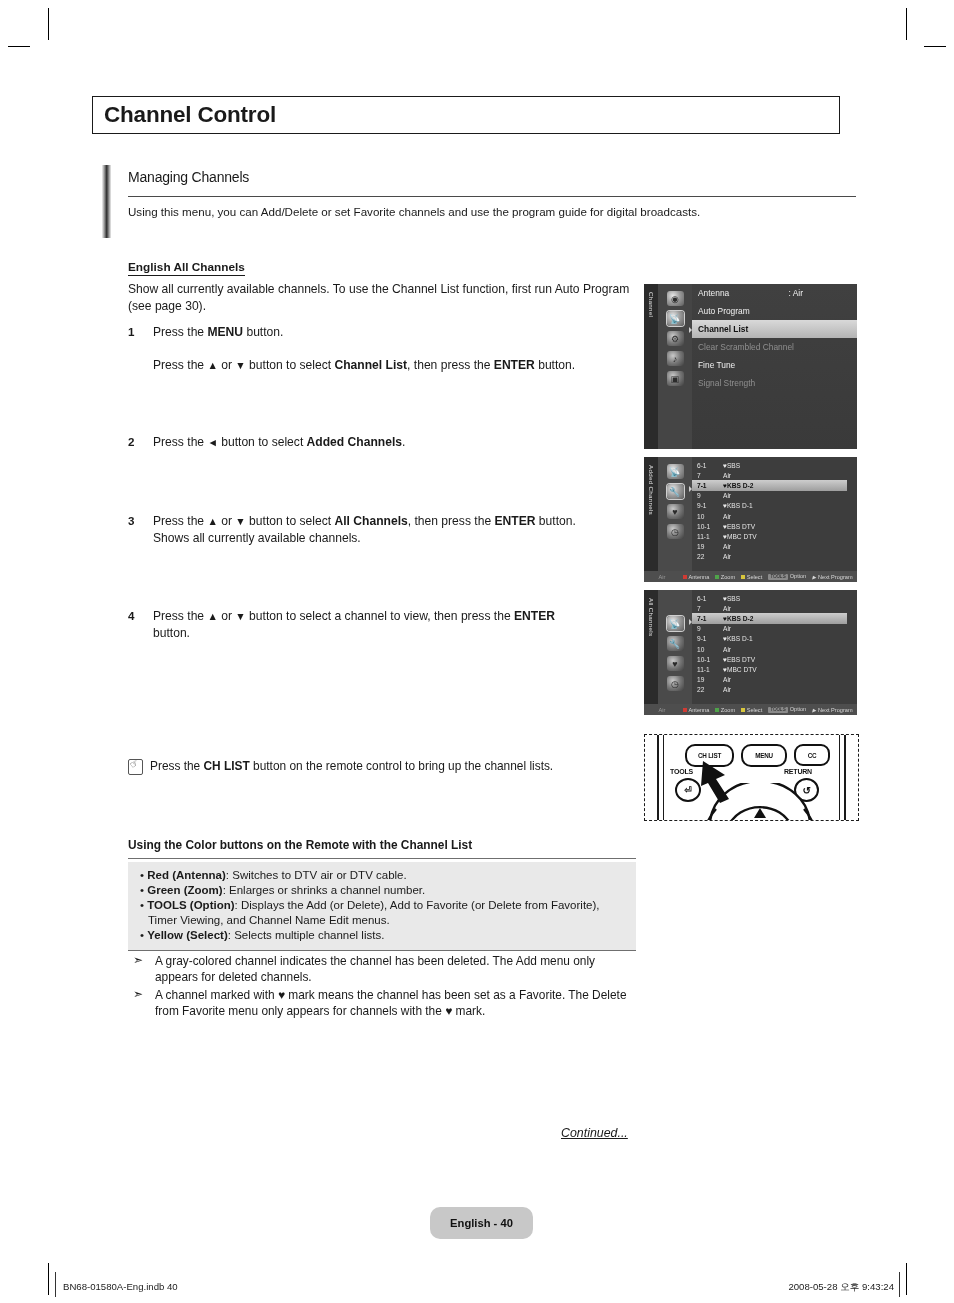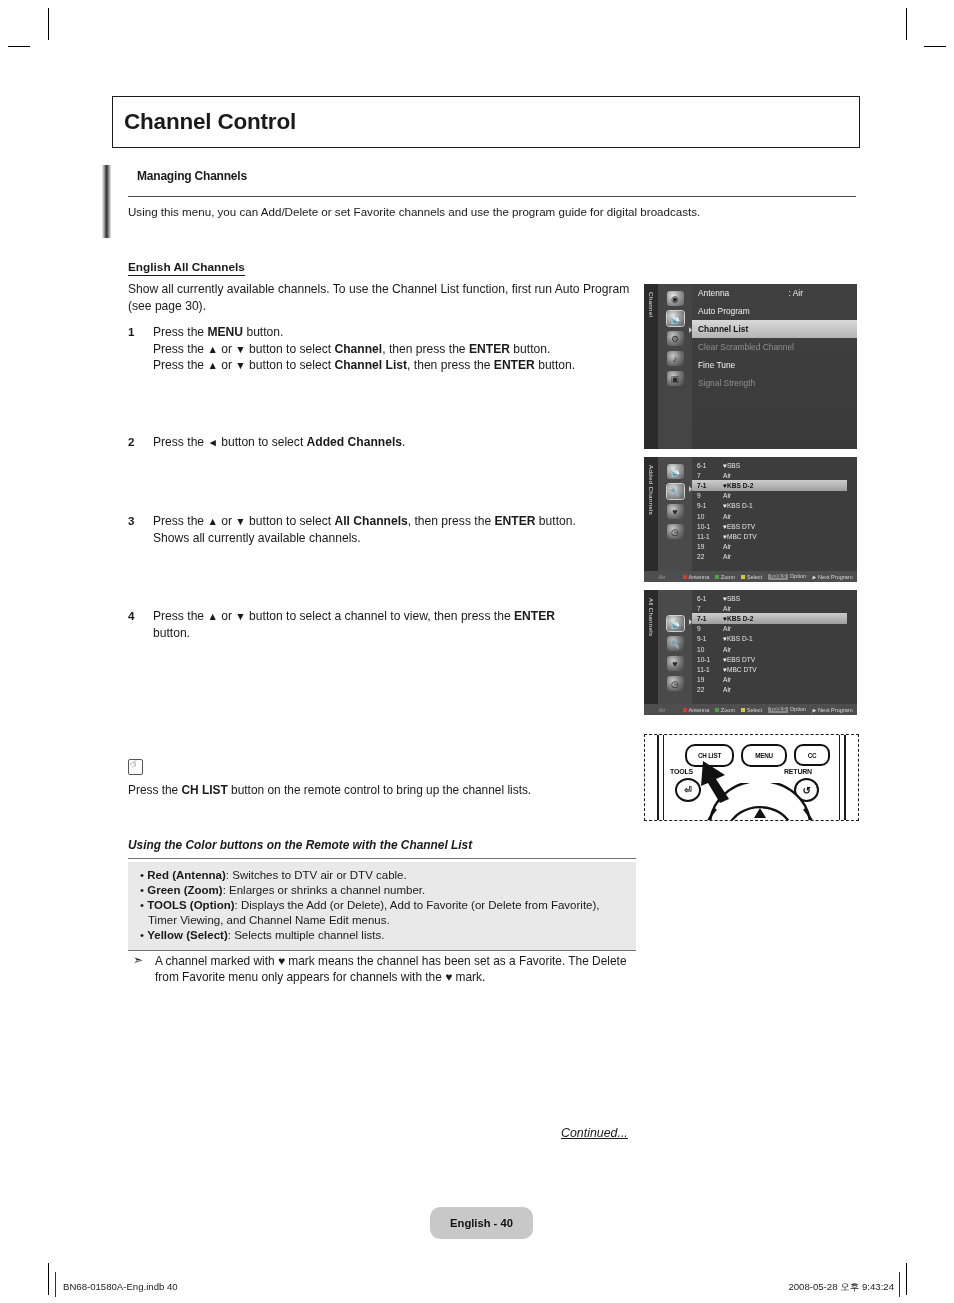--- a/index.html
+++ b/index.html
@@ -12,36 +12,36 @@
     overflow:hidden;
   }
 
   
   .crop { position:absolute; background:#000; }
   .crop-v { width:1px; height:32px; }
   .crop-h { height:1px; width:22px; }
 
   
   .title-box{
-    position:absolute; left:112px; top:96px; width:748px; height:52px;
+    position:absolute; left:92px; top:96px; width:748px; height:38px;
     border:1px solid #1a1a1a; box-sizing:border-box;
     display:flex; align-items:center;
   }
   .title-box h1{
     margin:0 0 0 11px; font-size:22.5px; font-weight:bold; letter-spacing:-0.2px;
   }
 
   
   .section-bar{
     position:absolute; left:102px; top:165px; width:9px; height:73px;
     background:linear-gradient(to right,#f2f2f2 0%,#9a9a9a 25%,#2e2e2e 52%,#8f8f8f 76%,#ededed 100%);
   }
   .sect-head{
-    position:absolute; left:137px; top:169px; width:728px;
-    font-size:12px; font-weight:bold; letter-spacing:-0.2px;
+    position:absolute; left:128px; top:169px; width:728px;
+    font-size:14px; font-weight:normal; letter-spacing:-0.2px;
   }
   .sect-rule{
     position:absolute; left:128px; top:196px; width:728px; height:1px;
     background:#4a4a4a;
   }
   .sect-sub{
     position:absolute; left:128px; top:205px; width:740px;
     font-size:11.6px; font-weight:normal; line-height:14px;
   }
 
@@ -69,35 +69,35 @@
 
   #step1{ left:128px; top:324px; }
   #step2{ left:128px; top:434px; }
   #step3{ left:128px; top:513px; }
   #step4{ left:128px; top:608px; }
 
   
   .note-row{
     position:absolute; left:128px; top:758px; width:520px;
     font-size:11.9px; line-height:16px;
-    display:flex; align-items:flex-start; gap:7px;flex-direction:column;
+    display:flex; align-items:flex-start; gap:7px;
   }
   .hand-icon{
     width:13px; height:14px; border:1px solid #555; border-radius:2px;
     flex:0 0 auto; margin-top:1px; position:relative; background:#fff;
   }
   .hand-icon:after{
     content:"☞"; position:absolute; left:1px; top:-4px; font-size:10px; color:#333;
     transform:rotate(-35deg);
   }
 
   
   .cb-head{
     position:absolute; left:128px; top:838px; width:520px;
-    font-size:11.9px; font-weight:bold;font-style:italic;
+    font-size:11.9px; font-weight:bold;
   }
   .cb-rule{
     position:absolute; left:128px; top:858px; width:508px; height:1px; background:#6f6f6f;
   }
   .cb-box{
     position:absolute; left:128px; top:862px; width:508px;
     background:#e9e9e9; border-bottom:1px solid #6f6f6f;
     padding:6px 8px 7px 8px; box-sizing:border-box;
     font-size:11.5px; line-height:15px;
   }
@@ -249,21 +249,21 @@
 <div class="sect-rule"></div>
 <div class="sect-sub">Using this menu, you can Add/Delete or set Favorite channels and use the program guide for digital broadcasts.</div>
 
 <div class="sub-head">English All Channels</div>
 <div class="intro">Show all currently available channels. To use the Channel List function, first run Auto Program (see page 30).</div>
 
 <div class="step" id="step1">
   <span class="num">1</span>
   <span class="body">
     <span>Press the <b>MENU</b> button.</span><br>
-    <span>Press the <span class="arw">▲</span> or <span class="arw">▼</span> button to select <b>Channel</b>, then press the <b>ENTER</b> button.</span><br>
+    <br>
     <span>Press the <span class="arw">▲</span> or <span class="arw">▼</span> button to select <b>Channel List</b>, then press the <b>ENTER</b> button.</span>
   </span>
 </div>
 
 <div class="step" id="step2">
   <span class="num">2</span>
   <span class="body">
     Press the <span class="arw">◄</span> button to select <b>Added Channels</b>.
   </span>
 </div>
@@ -293,20 +293,21 @@
 <div class="cb-box">
   <ul>
     <li class="bul"><b>Red (Antenna)</b><span>: Switches to DTV air or DTV cable.</span></li>
     <li class="bul"><b>Green (Zoom)</b><span>: Enlarges or shrinks a channel number.</span></li>
     <li class="bul"><b>TOOLS (Option)</b><span>: Displays the Add (or Delete), Add to Favorite (or Delete from Favorite), Timer Viewing, and Channel Name Edit menus.</span></li>
     <li class="bul"><b>Yellow (Select)</b><span>: Selects multiple channel lists.</span></li>
   </ul>
 </div>
 
 <div class="notes">
+  <div class="nrow">A gray-colored channel indicates the channel has been deleted. The Add menu only appears for deleted channels.</div>
   <div class="nrow">A channel marked with ♥ mark means the channel has been set as a Favorite. The Delete from Favorite menu only appears for channels with the ♥ mark.</div>
 </div>
 
 <div class="osd" id="osd1">
   <div class="osd-body">
     <div class="osd-tab">
       <span>Channel</span>
     </div>
     <div class="osd-rail">
       <div class="rail-ic">◉</div>

